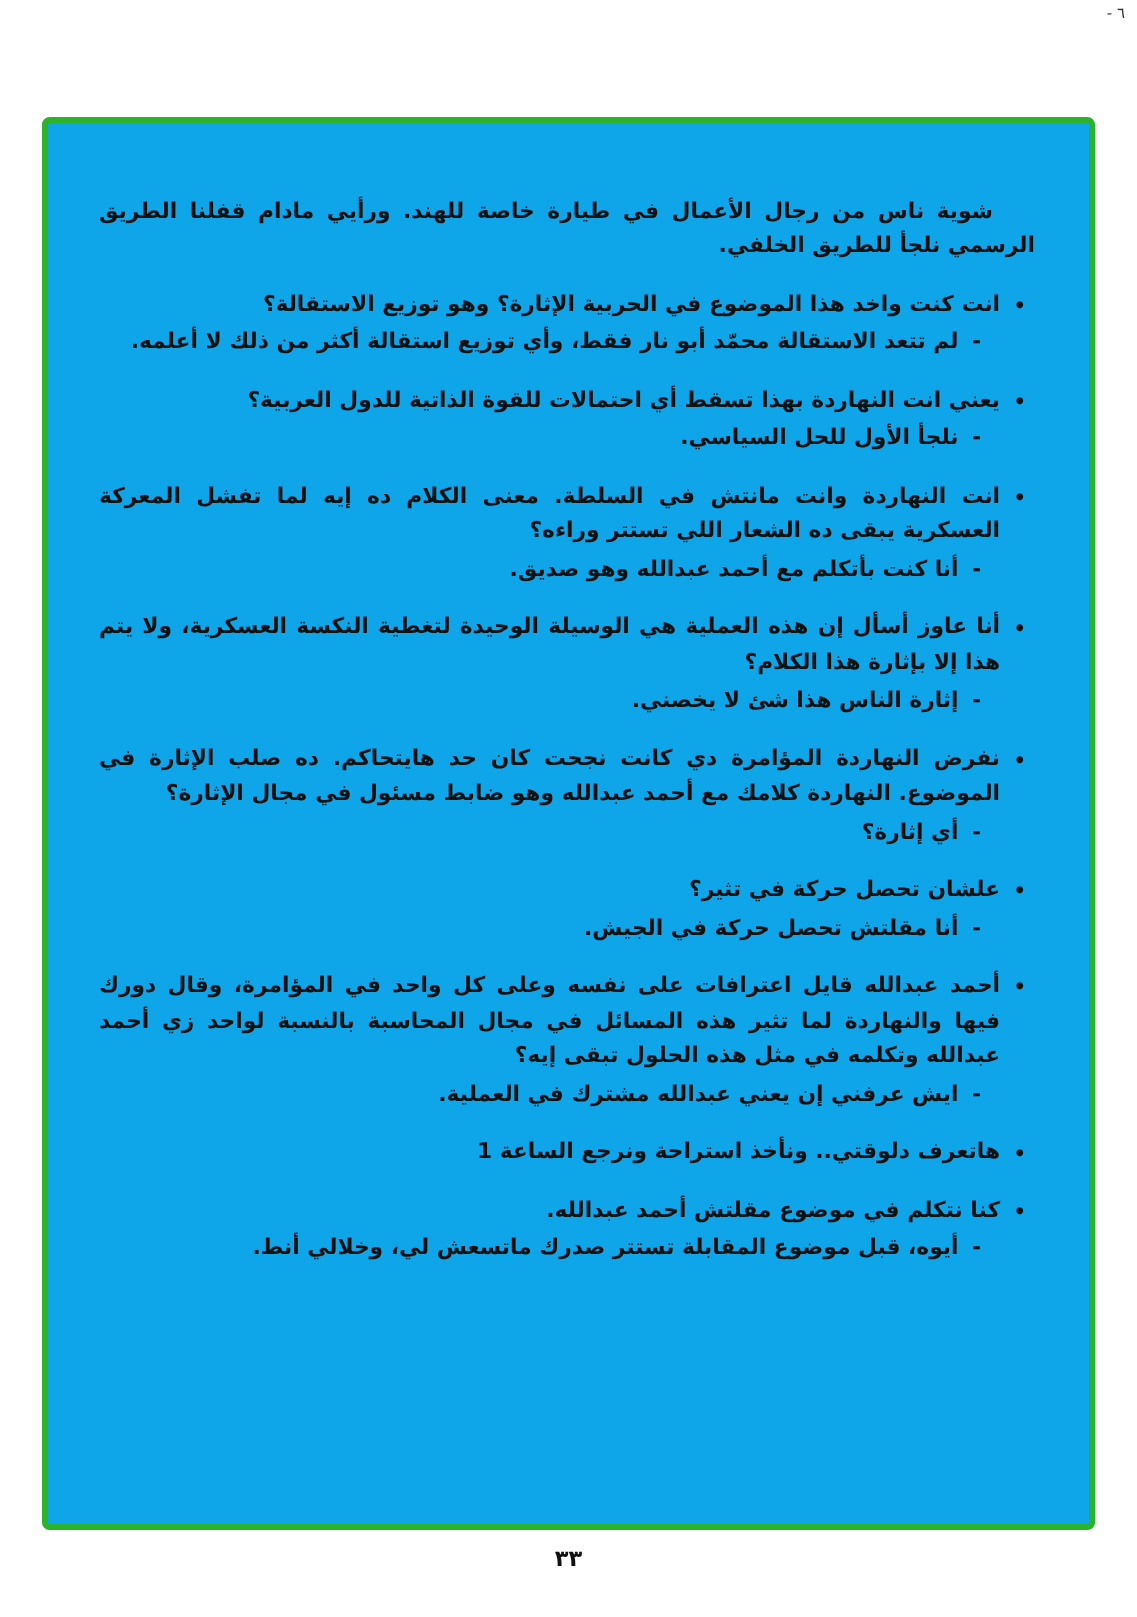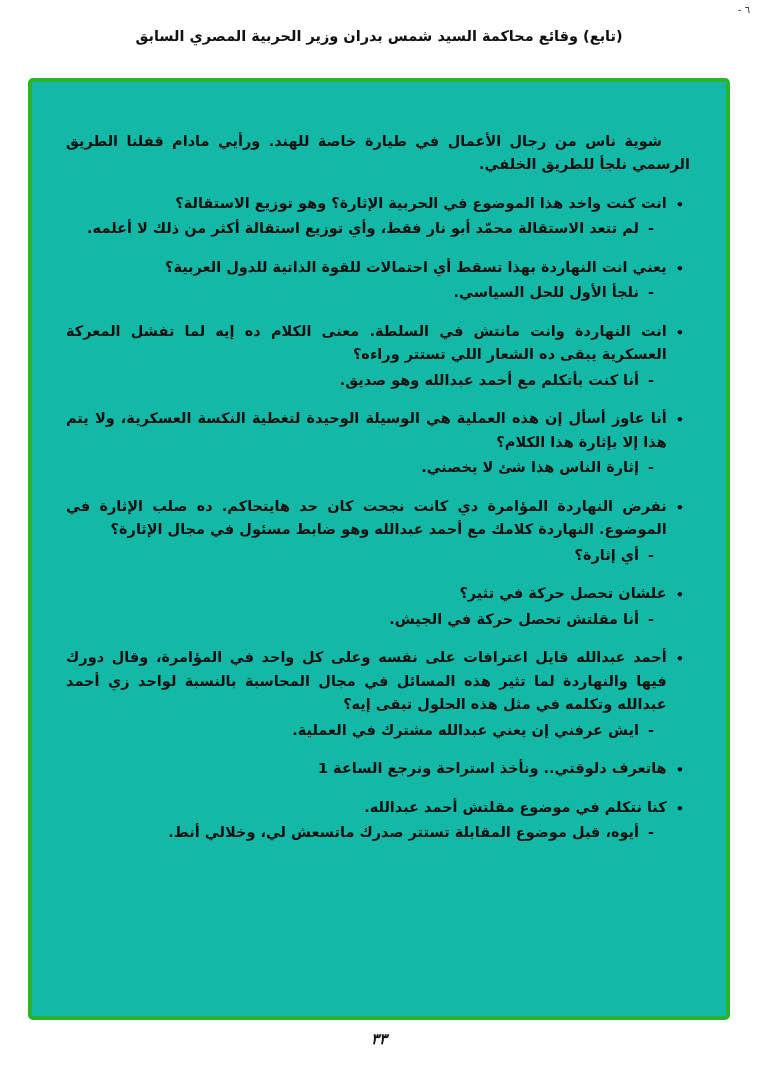--- a/index.html
+++ b/index.html
@@ -40,21 +40,21 @@
   .content-box {
     position: absolute;
     top: 78px;
     right: 28px;
     left: 28px;
     height: 942px;
     box-sizing: border-box;
     border: 4px solid #2bb32b;
     border-radius: 5px;
     padding: 48px 36px 30px 34px;
-    background: #14b8a6;
+    background: #0ea5e9;
     text-align: justify;
   }
   .intro, .text, .note-text {
     font-size: 14.5px;
     font-weight: 700;
     line-height: 1.62;
   }
   .intro {
     margin: 0 0 10px 0;
     text-indent: 28px;
@@ -83,31 +83,29 @@
   }
   .item .text { flex: 1 1 auto; }
   .page-number {
     position: absolute;
     bottom: 30px;
     right: 0;
     left: 0;
     text-align: center;
     font-weight: 700;
     font-size: 15px;
-    font-style: italic;
   }
 </style>
 </head>
 <body>
 
 <div class="page">
 
   <div class="corner-mark">٦ -</div>
 
-  <div class="header">(تابع) وقائع محاكمة السيد شمس بدران وزير الحربية المصري السابق</div>
 
   <div class="content-box">
     <p class="intro">شوية ناس من رجال الأعمال في طيارة خاصة للهند. ورأيي مادام قفلنا الطريق الرسمي نلجأ للطريق الخلفي.</p>
     <div id="dialog">
         <div class="item q">
           <span class="marker">•</span>
           <div class="text">انت كنت واخد هذا الموضوع في الحربية الإثارة؟ وهو توزيع الاستقالة؟</div>
         </div>
         <div class="item a">
           <span class="marker">-</span>

